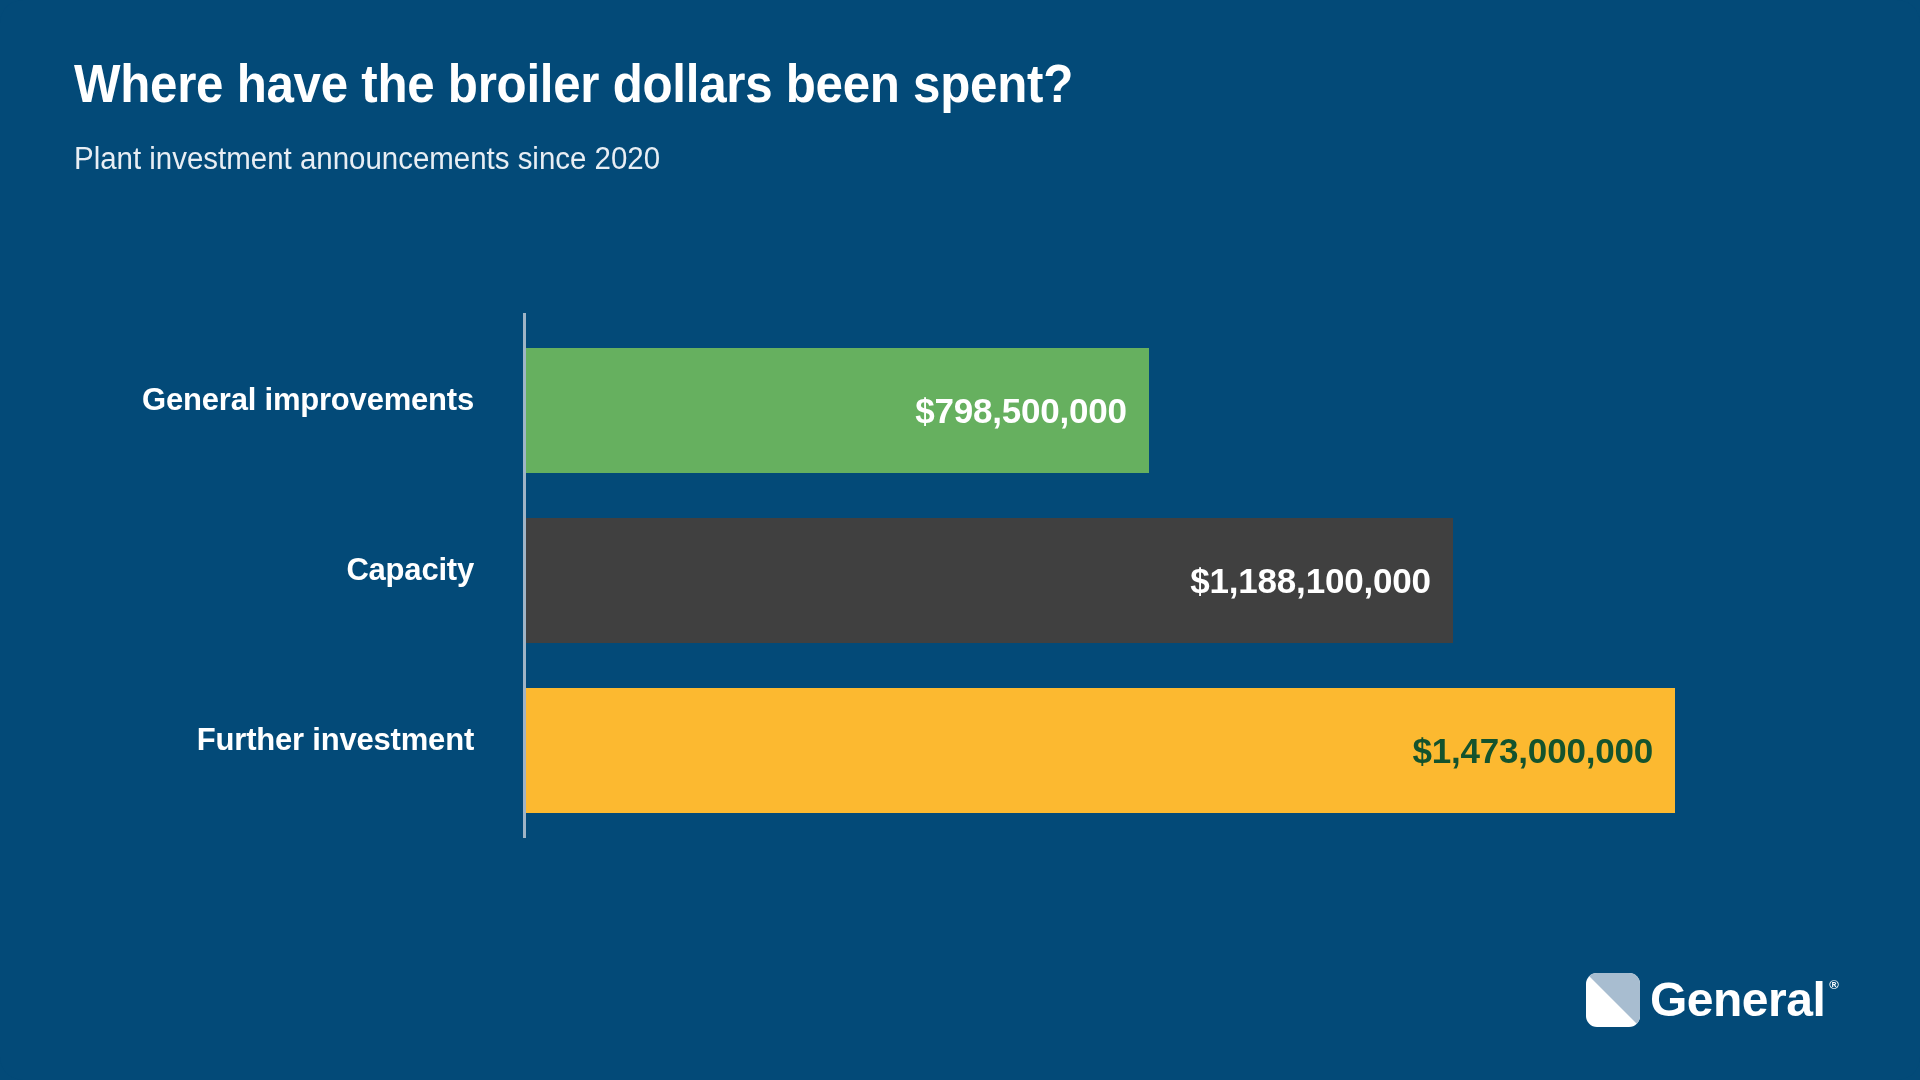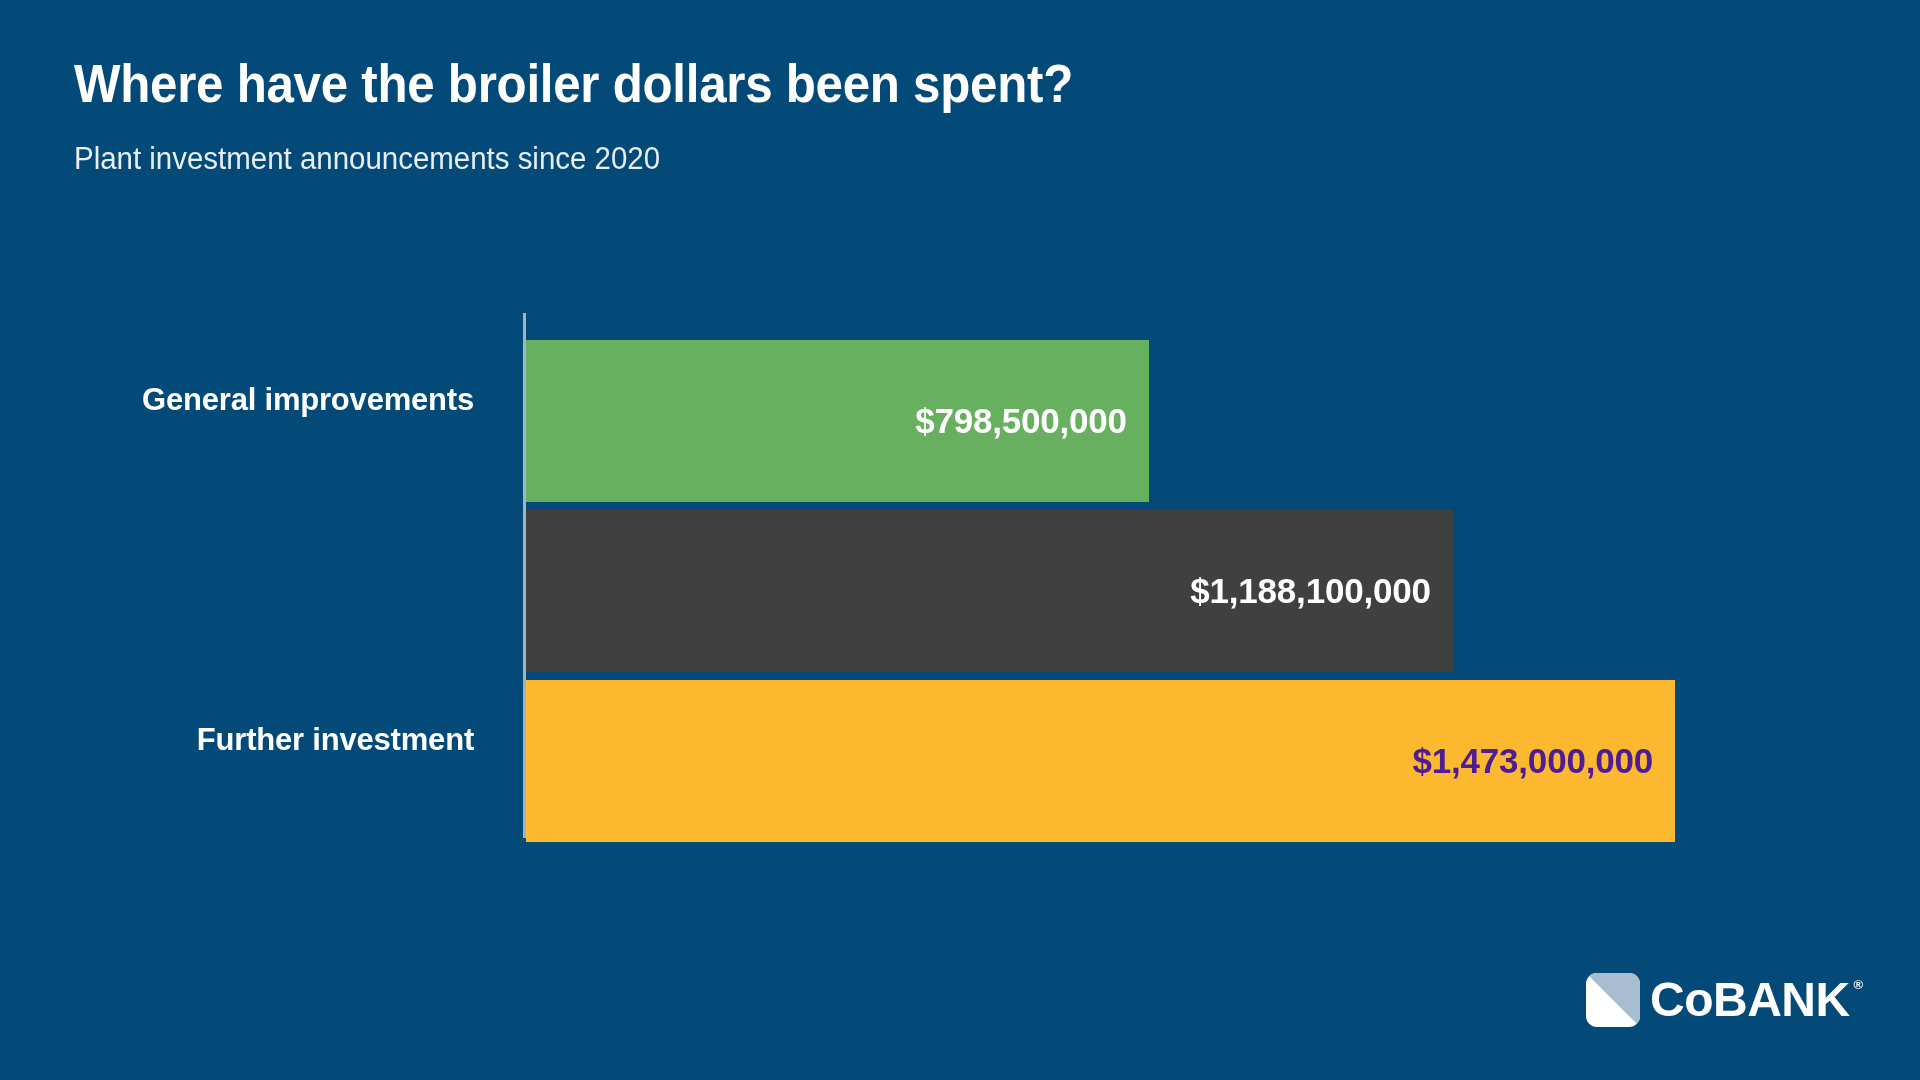--- a/index.html
+++ b/index.html
@@ -100,22 +100,22 @@
     font-weight: 700;
     letter-spacing: -0.2px;
     white-space: nowrap;
     box-sizing: border-box;
     padding-right: 26px;
   }
 
   .bar {
     position: absolute;
     left: 526px;
-    top: 3px;
-    height: 162px;
+    top: 11px;
+    height: 125px;
     display: flex;
     align-items: center;
     justify-content: flex-end;
     box-sizing: border-box;
     padding-right: 22px;
   }
   .bar-value {
     font-family: "Liberation Sans", sans-serif;
     font-size: 35px;
     font-weight: 700;
@@ -175,45 +175,46 @@
     <div id="axis-line" style="background: rgb(159, 180, 198);"></div>
 
     <div class="bar-row row-0">
       <div class="cat-label">General improvements</div>
       <div class="bar" id="bar-0" style="width: 622.863px; background: rgb(102, 176, 95);">
         <span class="bar-value" id="bar-value-0" style="color: rgb(255, 255, 255);">$798,500,000</span>
       </div>
     </div>
 
     <div class="bar-row row-1">
+      <div class="cat-label">Capacity</div>
       <div class="bar" id="bar-1" style="width: 926.766px; background: #404040;">
         <span class="bar-value" id="bar-value-1" style="color: rgb(255, 255, 255);">$1,188,100,000</span>
       </div>
     </div>
 
     <div class="bar-row row-2">
       <div class="cat-label">Further investment</div>
       <div class="bar" id="bar-2" style="width: 1149px; background: rgb(252, 185, 48);">
-        <span class="bar-value" id="bar-value-2" style="color: #4c1d95;">$1,473,000,000</span>
+        <span class="bar-value" id="bar-value-2" style="color: #14532d;">$1,473,000,000</span>
       </div>
     </div>
 
   </div>
 
   <div id="logo">
     <svg id="logo-mark" viewBox="0 0 54 54">
       <defs>
         <clipPath id="logoClip">
           <rect x="0" y="0" width="54" height="54" rx="11" ry="11"></rect>
         </clipPath>
       </defs>
       <g clip-path="url(#logoClip)">
         <rect x="0" y="0" width="54" height="54" fill="#ffffff"></rect>
         <polygon points="0,0 54,0 54,54" fill="#a8bdd0"></polygon>
       </g>
     </svg>
     <span id="logo-wordmark">
-      <span>CoBANK</span>
+      <span>General</span>
       <span id="logo-reg">®</span>
     </span>
   </div>
 
 </div>
 
 </body></html>

